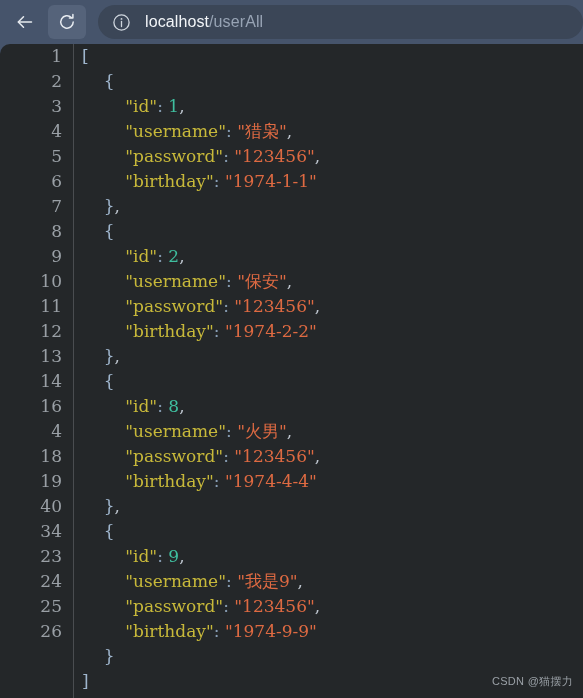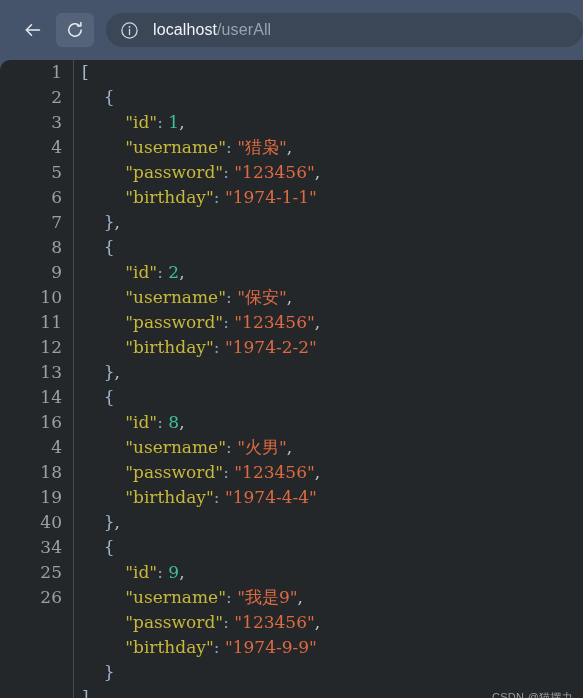--- a/index.html
+++ b/index.html
@@ -11,25 +11,25 @@
     width: 583px;
     height: 698px;
     overflow: hidden;
     font-family: "Liberation Sans", sans-serif;
     -webkit-font-smoothing: antialiased;
   }
 
   
   .browser-chrome {
     position: relative;
-    height: 60px;
+    height: 44px;
     background: #46546b;
     display: flex;
     align-items: center;
-    padding: 0 0 0 14px;
+    padding: 0 0 0 6px;
     box-sizing: border-box;
   }
   .nav-btn {
     width: 38px;
     height: 34px;
     border-radius: 6px;
     display: flex;
     align-items: center;
     justify-content: center;
     flex: 0 0 auto;
@@ -192,20 +192,22 @@
           <span class="ln">11</span>
           <span class="ln">12</span>
           <span class="ln">13</span>
           <span class="ln">14</span>
           <span class="ln">16</span>
           <span class="ln">4</span>
           <span class="ln">18</span>
           <span class="ln">19</span>
           <span class="ln">40</span>
           <span class="ln">34</span>
+          <span class="ln">23</span>
+          <span class="ln">24</span>
           <span class="ln">25</span>
           <span class="ln">26</span>
         </div>
     </div>
 
     <div class="code">
       <div class="code-lines-top" id="code-lines">
           <span class="cl"><span class="tok-brace">[</span></span>
           <span class="cl"><span class="tok-punct">    </span><span class="tok-brace">{</span></span>
           <span class="cl"><span class="tok-punct">        </span><span class="tok-key">"id"</span><span class="tok-colon">: </span><span class="tok-num">1</span><span class="tok-punct">,</span></span>

